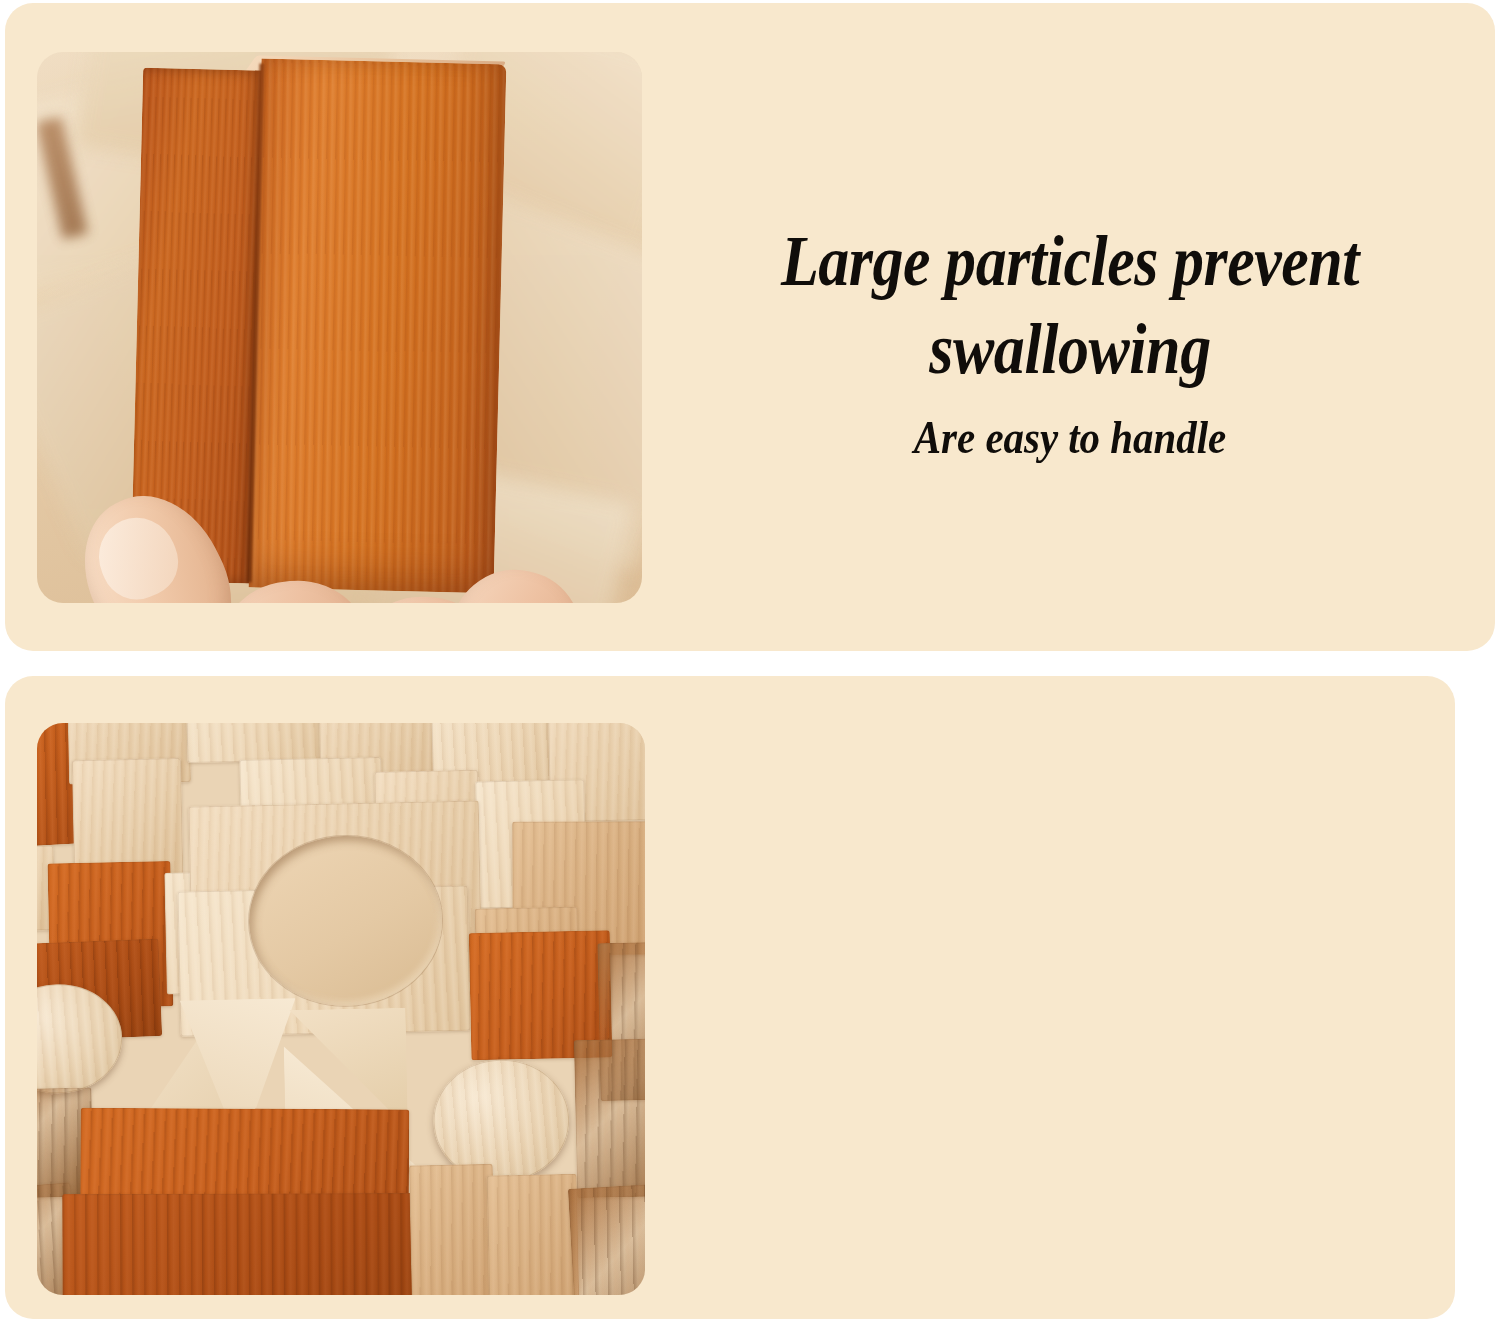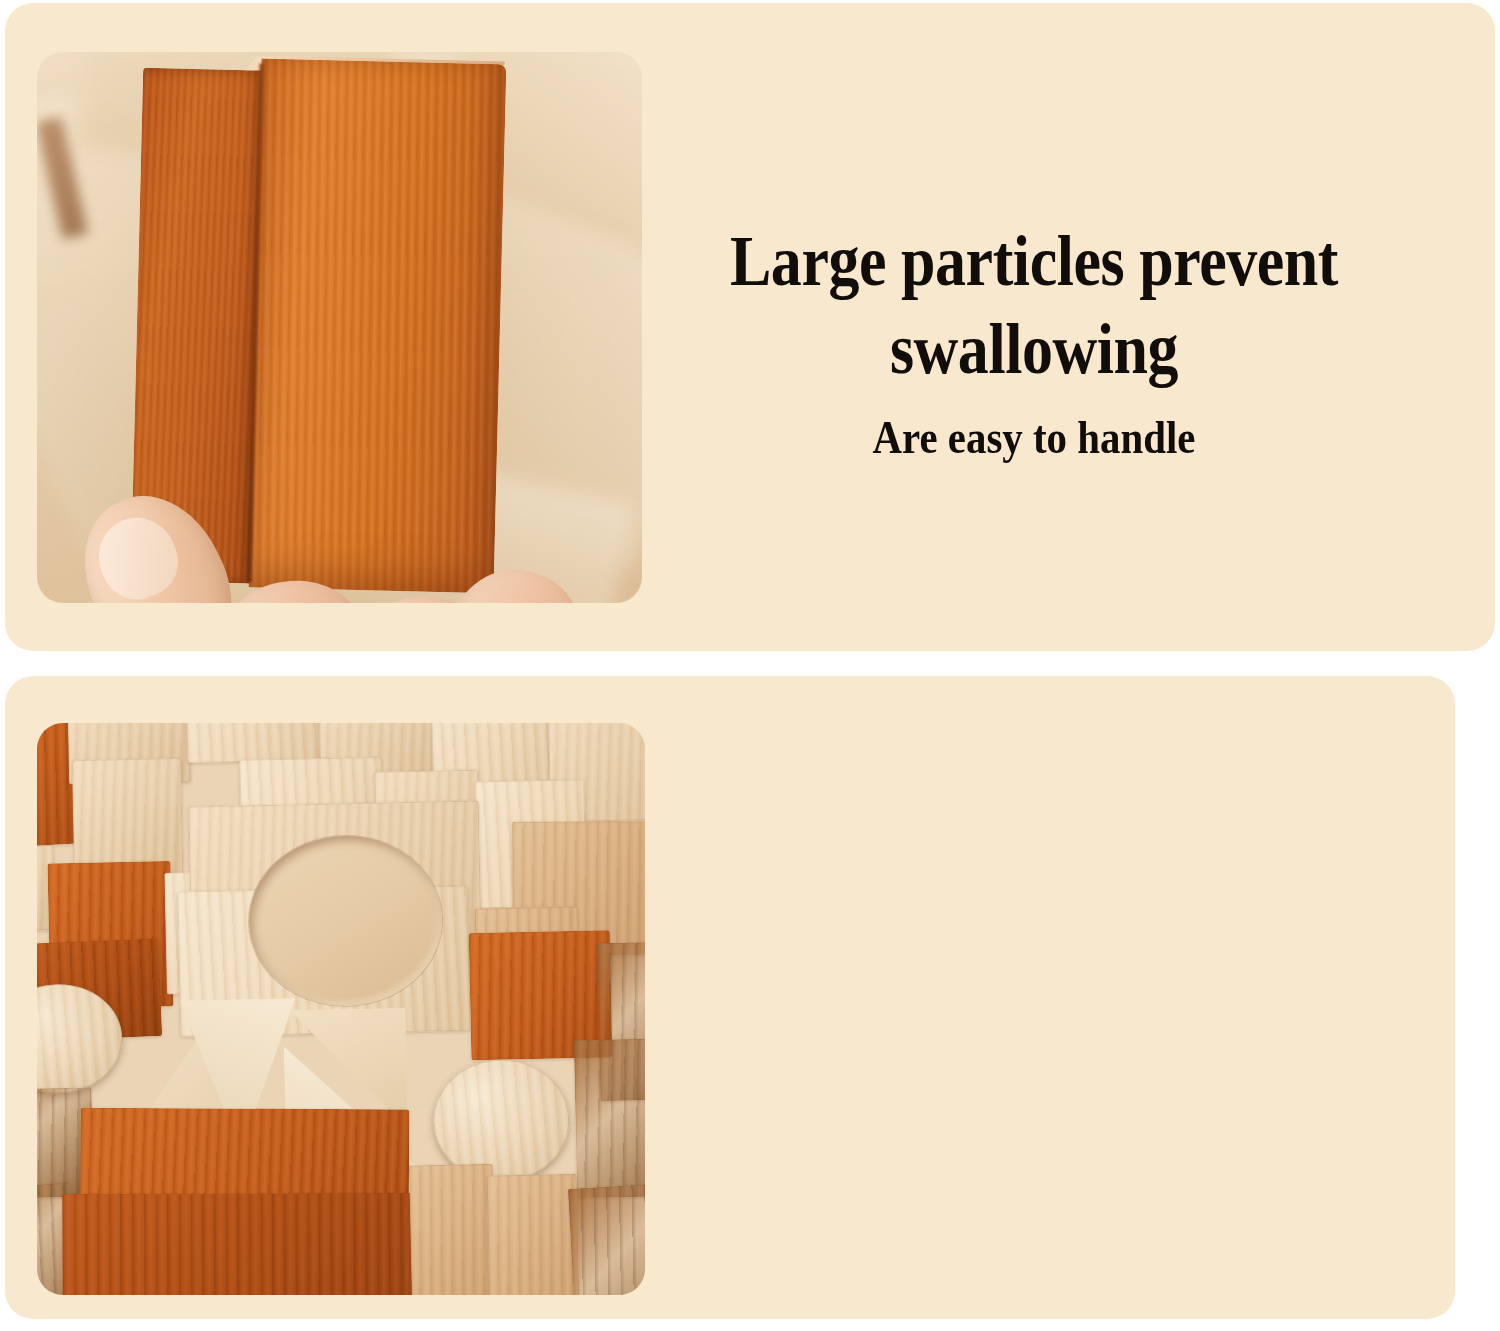--- a/index.html
+++ b/index.html
@@ -131,21 +131,21 @@
                   0 0 0 1px rgba(120,78,40,.22); }
   .cyl { position:absolute; border-radius:50%;
       background:
          repeating-linear-gradient(86deg, rgba(165,118,70,.10) 0px, rgba(165,118,70,0) 4px, rgba(255,246,230,.22) 7px, rgba(165,118,70,0) 12px),
          radial-gradient(ellipse at 34% 30%, #f7e8d2 0%, #e9d2b1 55%, #d8bd96 100%);
       box-shadow: 0 3px 7px rgba(85,50,22,.35), inset 0 0 0 1px rgba(130,88,48,.20); }
   .tri { position:absolute; }
 
   
   .text-col { position:absolute; text-align:center; color:#0d0b09; }
-  #text-1 { left:614px; top:215px; width:830px; }
+  #text-1 { left:650px; top:215px; width:830px;font-style:italic; }
 
   .headline {
     font-family:"Liberation Serif", serif;
     font-weight:700;
     font-size:72px;
     line-height:1.22;
     letter-spacing:-0.5px;
     transform:scaleX(0.86);
     transform-origin:center;
     color:#100d0a;

